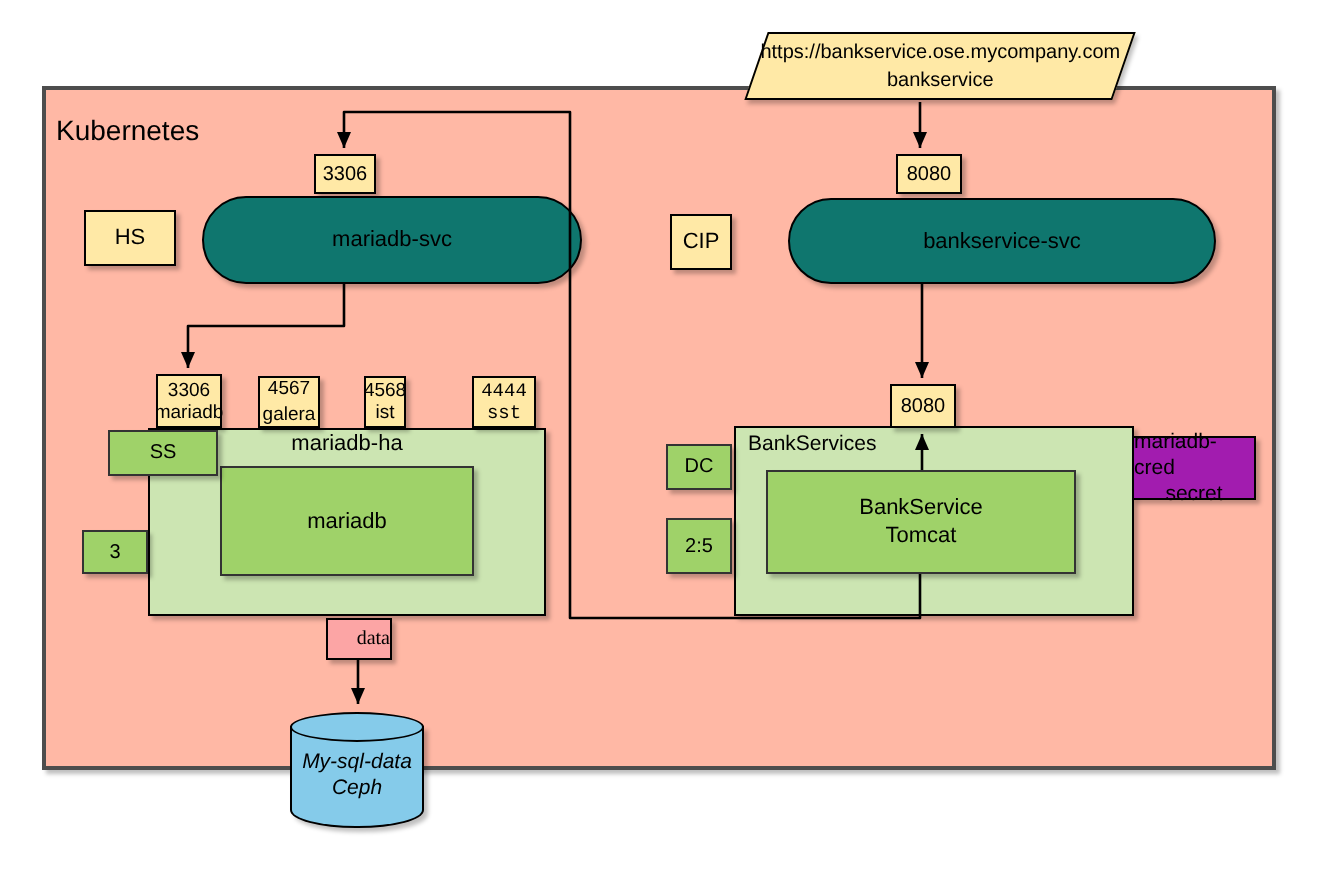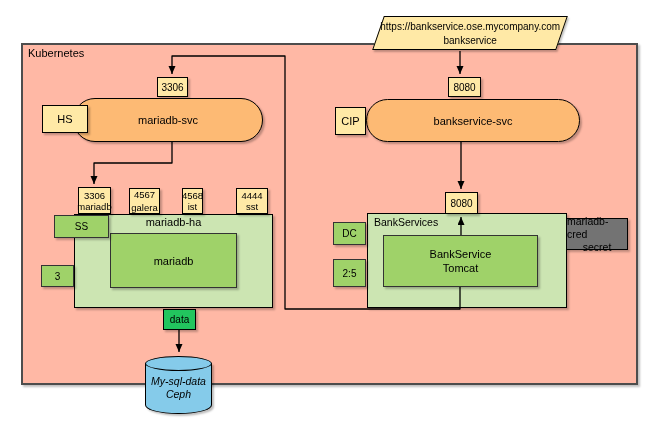--- a/index.html
+++ b/index.html
@@ -1,32 +1,32 @@
 <!DOCTYPE html>
 <html><head>
 <meta charset="utf-8">
 <style>
   html,body{margin:0;padding:0;background:#ffffff;font-family:"Liberation Sans",sans-serif;color:#000;}
   .canvas{position:relative;width:660px;height:440px;background:#fff;overflow:hidden;}
   .abs{position:absolute;box-sizing:border-box;}
   .shadow{box-shadow:2px 2px 2px rgba(0,0,0,0.25);}
   .k8s{left:21px;top:43px;width:617px;height:342px;background:#ffb8a5;border:2px solid #4d4d4d;}
-  .k8s-label{position:absolute;left:5px;top:2px;font-size:11px;}
+  .k8s-label{position:absolute;left:5px;top:12px;font-size:14px;}
   .ingress{left:378px;top:16px;width:184px;height:34px;background:#ffe9a6;border:1.2px solid #000;transform:skewX(-19deg);}
   .ingress-inner{transform:skewX(19deg);text-align:center;font-size:10px;line-height:14px;padding-top:3px;width:100%;}
   .ybox{background:#ffe9a6;border:1.2px solid #000;display:flex;align-items:center;justify-content:center;font-size:10px;}
   .gbox{background:#9fd269;border:1.2px solid #333;display:flex;align-items:center;justify-content:center;font-size:10px;}
-  .bluebox{background:#22c55e;border:1.2px solid #000;display:flex;align-items:center;justify-content:center;font-size:10px;}
-  .pill{background:#fdba74;border:1.2px solid #000;border-radius:22px;display:flex;align-items:center;justify-content:center;font-size:11px;}
+  .bluebox{background:#fca5a5;border:1.2px solid #000;display:flex;align-items:center;justify-content:flex-end;font-size:10px;font-family:Liberation Serif, serif;}
+  .pill{background:#0f766e;border:1.2px solid #000;border-radius:22px;display:flex;align-items:center;justify-content:center;font-size:11px;margin-left:28px;}
   .group{background:#cce5b2;border:1.2px solid #000;}
   .group-label-center{position:absolute;left:0;top:1px;width:100%;text-align:center;font-size:11px;}
   .group-label-left{position:absolute;left:6px;top:2px;font-size:10.5px;}
   .cbox{background:#9fd269;border:1.2px solid #333;display:flex;flex-direction:column;align-items:center;justify-content:center;font-size:11px;line-height:14px;}
   .portbox{background:#ffe9a6;border:1.2px solid #000;display:flex;flex-direction:column;align-items:center;justify-content:center;font-size:9.5px;line-height:11px;}
-  .secretbox{background:#737373;border:1.2px solid #000;display:flex;flex-direction:column;align-items:center;justify-content:center;font-size:10.5px;line-height:13px;}
+  .secretbox{background:#a21caf;border:1.2px solid #000;display:flex;flex-direction:column;align-items:center;justify-content:center;font-size:10.5px;line-height:13px;}
   .cyl-body{left:145px;top:363px;width:67px;height:51px;background:#85cbea;border:1.2px solid #000;border-top:none;border-radius:0 0 33px 33px / 0 0 9px 9px;}
   .cyl-top{left:145px;top:356px;width:67px;height:15px;background:#85cbea;border:1.2px solid #000;border-radius:50%;}
   .cyl-label{left:145px;top:375px;width:67px;text-align:center;font-size:10.5px;line-height:13px;font-style:italic;}
   .overlay{position:absolute;left:0;top:0;pointer-events:none;}
 </style>
 </head>
 <body>
 
 <div class="canvas">
 
@@ -70,21 +70,21 @@
     <div>mariadb</div>
   </div>
   <div class="abs portbox shadow" style="left:129px;top:188px;width:31px;height:26px;justify-content:space-between;">
     <div>4567</div>
     <div>galera</div>
   </div>
   <div class="abs portbox shadow" style="left:182px;top:188px;width:21px;height:26px;">
     <div>4568</div>
     <div>ist</div>
   </div>
-  <div class="abs portbox shadow" style="left:236px;top:188px;width:32px;height:26px;">
+  <div class="abs portbox shadow" style="left:236px;top:188px;width:32px;height:26px;font-family:Liberation Mono, monospace;">
     <div>4444</div>
     <div>sst</div>
   </div>
 
   <div class="abs cbox shadow" style="left:110px;top:233px;width:127px;height:55px;">
     <span>mariadb</span>
   </div>
 
   <div class="abs gbox shadow" style="left:41px;top:215px;width:55px;height:23px;margin-left:13px;">
     <span>SS</span>

